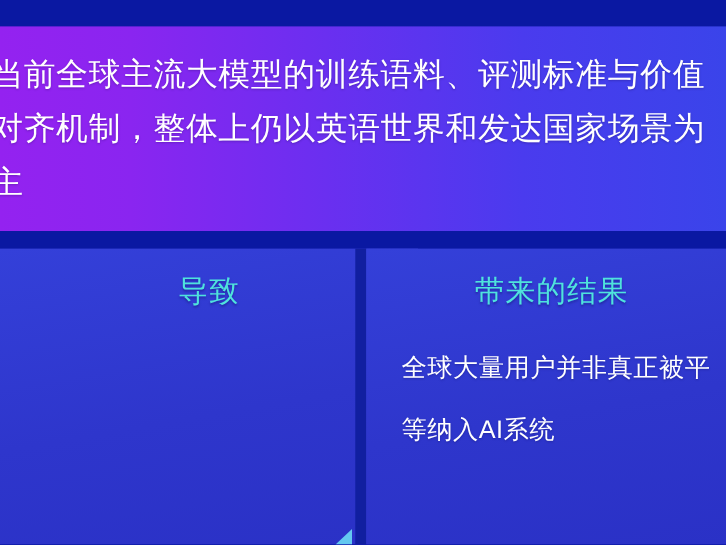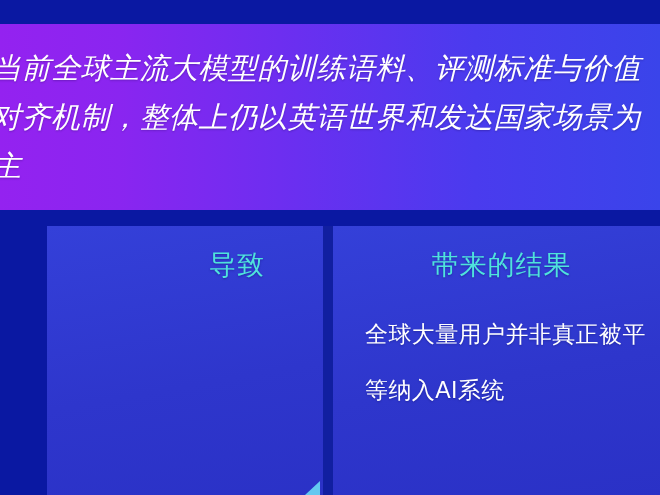--- a/index.html
+++ b/index.html
@@ -33,21 +33,20 @@
 
   
   .hero-banner {
     position: absolute;
     left: 0;
     top: 24px;
     width: 660px;
     height: 186px;
     background: linear-gradient(90deg, #9422f0 0%, #8a25f0 18%, #6a2ff0 45%, #4a3bee 72%, #3a44ea 100%);
     overflow: hidden;
-    font-style: italic;
   }
 
   .hero-text {
     position: absolute;
     left: -8px;
     top: 20px;
     width: 676px;
     color: #ffffff;
     font-size: 29px;
     line-height: 49px;
@@ -80,21 +79,20 @@
     position: absolute;
     top: 0;
     height: 269px;
     background: linear-gradient(170deg, #3440d9 0%, #2e36cc 55%, #2a31c6 100%);
     overflow: hidden;
   }
 
   .card-left {
     left: 0;
     width: 380px;
-    margin-left: 47px;
   }
 
   .card-right {
     left: 333px;
     width: 337px;
   }
 
   .card-divider {
     position: absolute;
     left: 323px;

